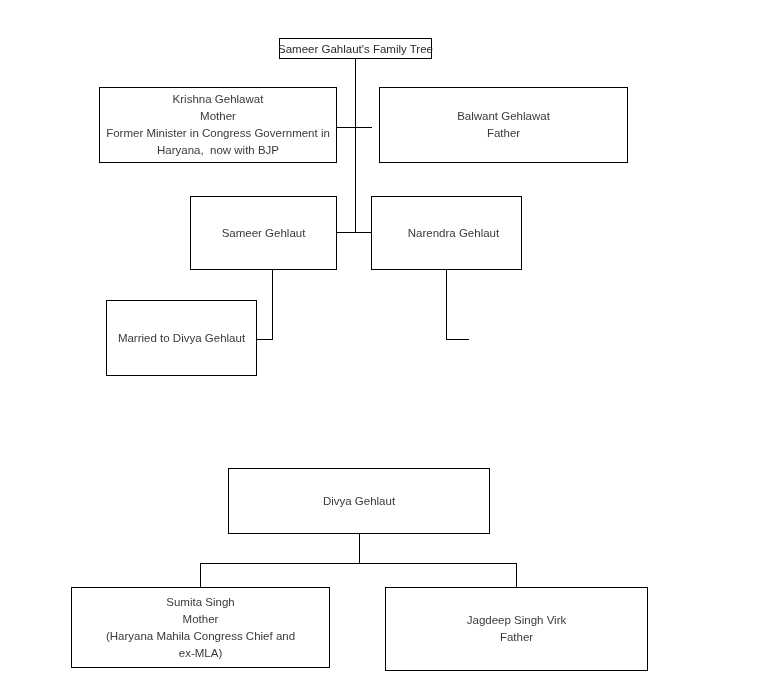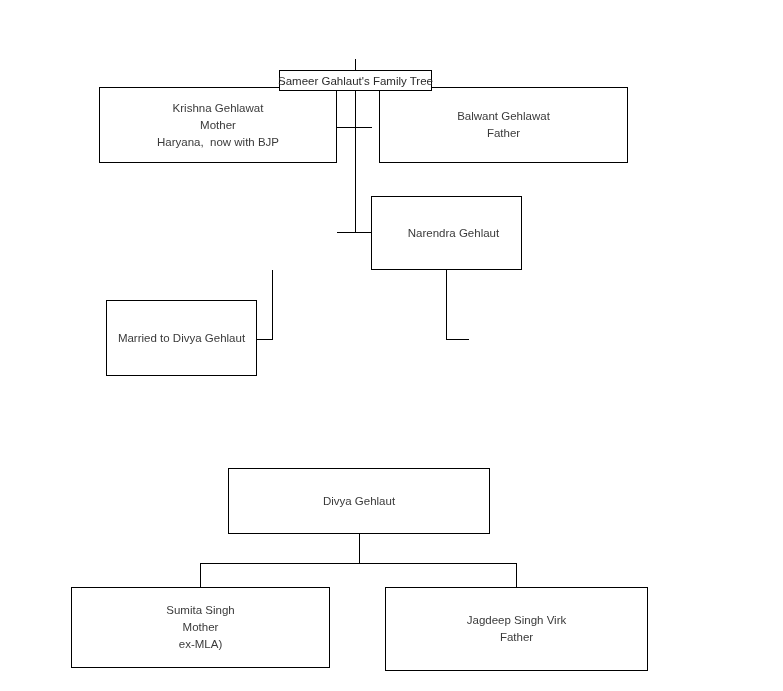--- a/index.html
+++ b/index.html
@@ -64,47 +64,51 @@
     z-index: 1;
   }
   .line.v { width: 1px; }
   .line.h { height: 1px; }
 </style>
 </head>
 <body>
 
 <div id="canvas">
 
-  <div class="title-node" style="left:279px; top:38px; width:153px; height:21px;margin-top:32px;">
+  <div class="title-node" style="left:279px; top:38px; width:153px; height:21px;">
     <span>Sameer Gahlaut's Family Tree</span>
   </div>
 
   <div class="line v" style="left:355px; top:59px; height:174px;"></div>
 
   <div class="line h" style="left:337px; top:127px; width:35px;"></div>
 
   <div class="line h" style="left:337px; top:232px; width:35px;"></div>
 
   <div class="line v" style="left:272px; top:270px; height:70px;"></div>
   <div class="line h" style="left:249px; top:339px; width:24px;"></div>
 
   <div class="line v" style="left:446px; top:270px; height:70px;"></div>
   <div class="line h" style="left:446px; top:339px; width:23px;"></div>
 
   <div class="node" style="left:99px; top:87px; width:238px; height:76px;">
     <span class="ln">Krishna Gehlawat</span>
     <span class="ln">Mother</span>
+    <span class="ln">Former Minister in Congress Government in</span>
     <span class="ln">Haryana,  now with BJP</span>
   </div>
 
   <div class="node" style="left:371px; top:87px; width:249px; height:76px;margin-left:8px;">
     <span class="ln">Balwant Gehlawat</span>
     <span class="ln">Father</span>
   </div>
 
+  <div class="node" style="left:190px; top:196px; width:147px; height:74px;">
+    <span class="ln">Sameer Gehlaut</span>
+  </div>
 
   <div class="node" style="left:371px; top:196px; width:151px; height:74px;padding-left:20px;">
     <span class="ln">Narendra Gehlaut</span>
   </div>
 
   <div class="node" style="left:98px; top:300px; width:151px; height:76px;margin-left:8px;">
     <span class="ln">Married to Divya Gehlaut</span>
   </div>
 
 
@@ -113,20 +117,21 @@
   <div class="line v" style="left:200px; top:563px; height:25px;"></div>
   <div class="line v" style="left:516px; top:563px; height:25px;"></div>
 
   <div class="node" style="left:228px; top:468px; width:262px; height:66px;">
     <span class="ln">Divya Gehlaut</span>
   </div>
 
   <div class="node" style="left:71px; top:587px; width:259px; height:81px;">
     <span class="ln">Sumita Singh</span>
     <span class="ln">Mother</span>
+    <span class="ln">(Haryana Mahila Congress Chief and</span>
     <span class="ln">ex-MLA)</span>
   </div>
 
   <div class="node" style="left:385px; top:587px; width:263px; height:84px;">
     <span class="ln">Jagdeep Singh Virk</span>
     <span class="ln">Father</span>
   </div>
 
 </div>
 

